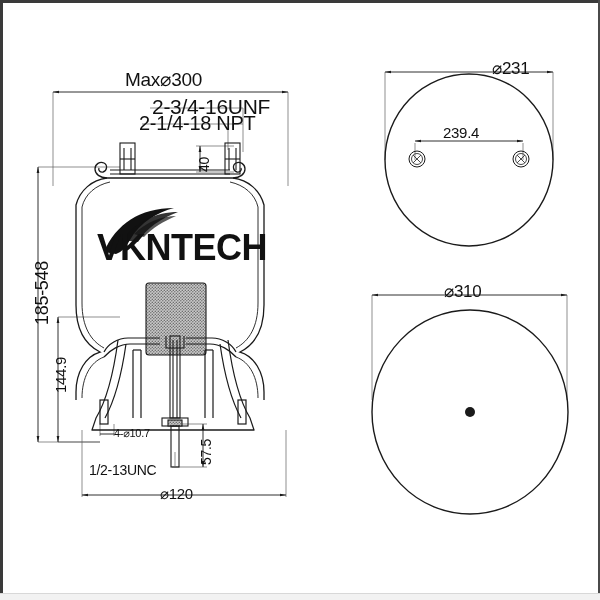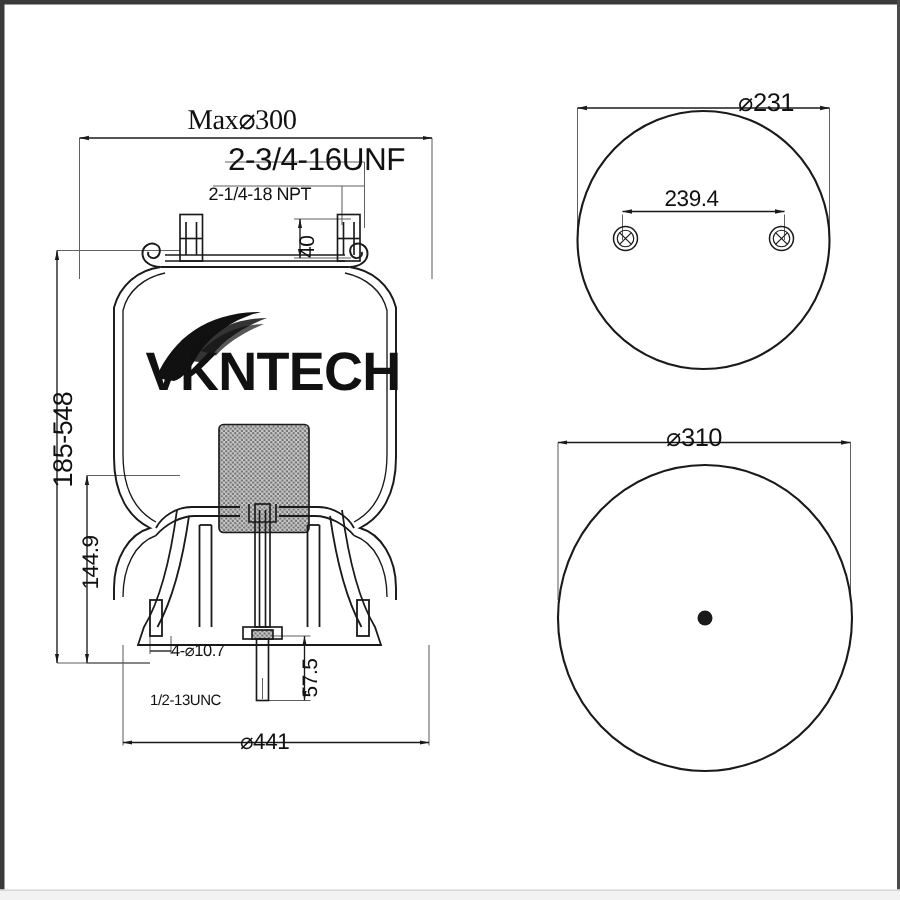--- a/index.html
+++ b/index.html
@@ -277,39 +277,39 @@
       <g fill="#111111" stroke="none">
         <path d="M8 46 C 20 18, 44 2, 78 2 C 62 6, 44 16, 34 34 C 30 41, 26 46, 20 48 Z"></path>
         <path d="M26 34 C 40 16, 60 6, 82 6 C 66 12, 50 22, 42 36 Z" opacity="0.85"></path>
         <path d="M38 28 C 50 16, 66 10, 80 10 C 68 15, 56 22, 48 31 Z" opacity="0.7"></path>
       </g>
       <text x="1" y="54" font-family="Liberation Sans, sans-serif" font-size="36" font-weight="bold" fill="#111111">V</text>
       <text x="24" y="54" font-family="Liberation Sans, sans-serif" font-size="36" font-weight="bold" fill="#111111" letter-spacing="-0.5">KNTECH</text>
     </svg>
   </div>
 
-  <div class="lbl" style="left:125px; top:68px; font-size:19px;font-family:Liberation Serif, serif;">Max⌀300</div>
+  <div class="lbl" style="left:125px; top:68px; font-size:19px;">Max⌀300</div>
 
   <div class="lbl" style="left:152px; top:95px; font-size:21px;">2-3/4-16UNF</div>
 
-  <div class="lbl" style="left:139px; top:112px; font-size:12px;margin-top:10px;">2-1/4-18 NPT</div>
+  <div class="lbl" style="left:139px; top:112px; font-size:20px;">2-1/4-18 NPT</div>
 
   <div class="lbl lbl-v" style="left:196px; top:172px; font-size:14px;">40</div>
 
   <div class="lbl lbl-v" style="left:32px; top:325px; font-size:18px;">185-548</div>
 
   <div class="lbl lbl-v" style="left:52px; top:393px; font-size:15px;">144.9</div>
 
   <div class="lbl" style="left:114px; top:427px; font-size:11px;">4-⌀10.7</div>
 
   <div class="lbl lbl-v" style="left:198px; top:465px; font-size:14px;">57.5</div>
 
-  <div class="lbl" style="left:100px; top:462px; font-size:10px;">1/2-13UNC</div>
-
-  <div class="lbl" style="left:160px; top:485px; font-size:15px;">⌀441</div>
+  <div class="lbl" style="left:89px; top:462px; font-size:14px;">1/2-13UNC</div>
+
+  <div class="lbl" style="left:160px; top:485px; font-size:15px;">⌀120</div>
 
   <div class="lbl" style="left:444px; top:58px; font-size:17px;margin-left:48px;">⌀231</div>
 
   <div class="lbl" style="left:443px; top:124px; font-size:15px;">239.4</div>
 
   <div class="lbl" style="left:444px; top:281px; font-size:17px;">⌀310</div>
 
 </div>
 
 </body></html>

